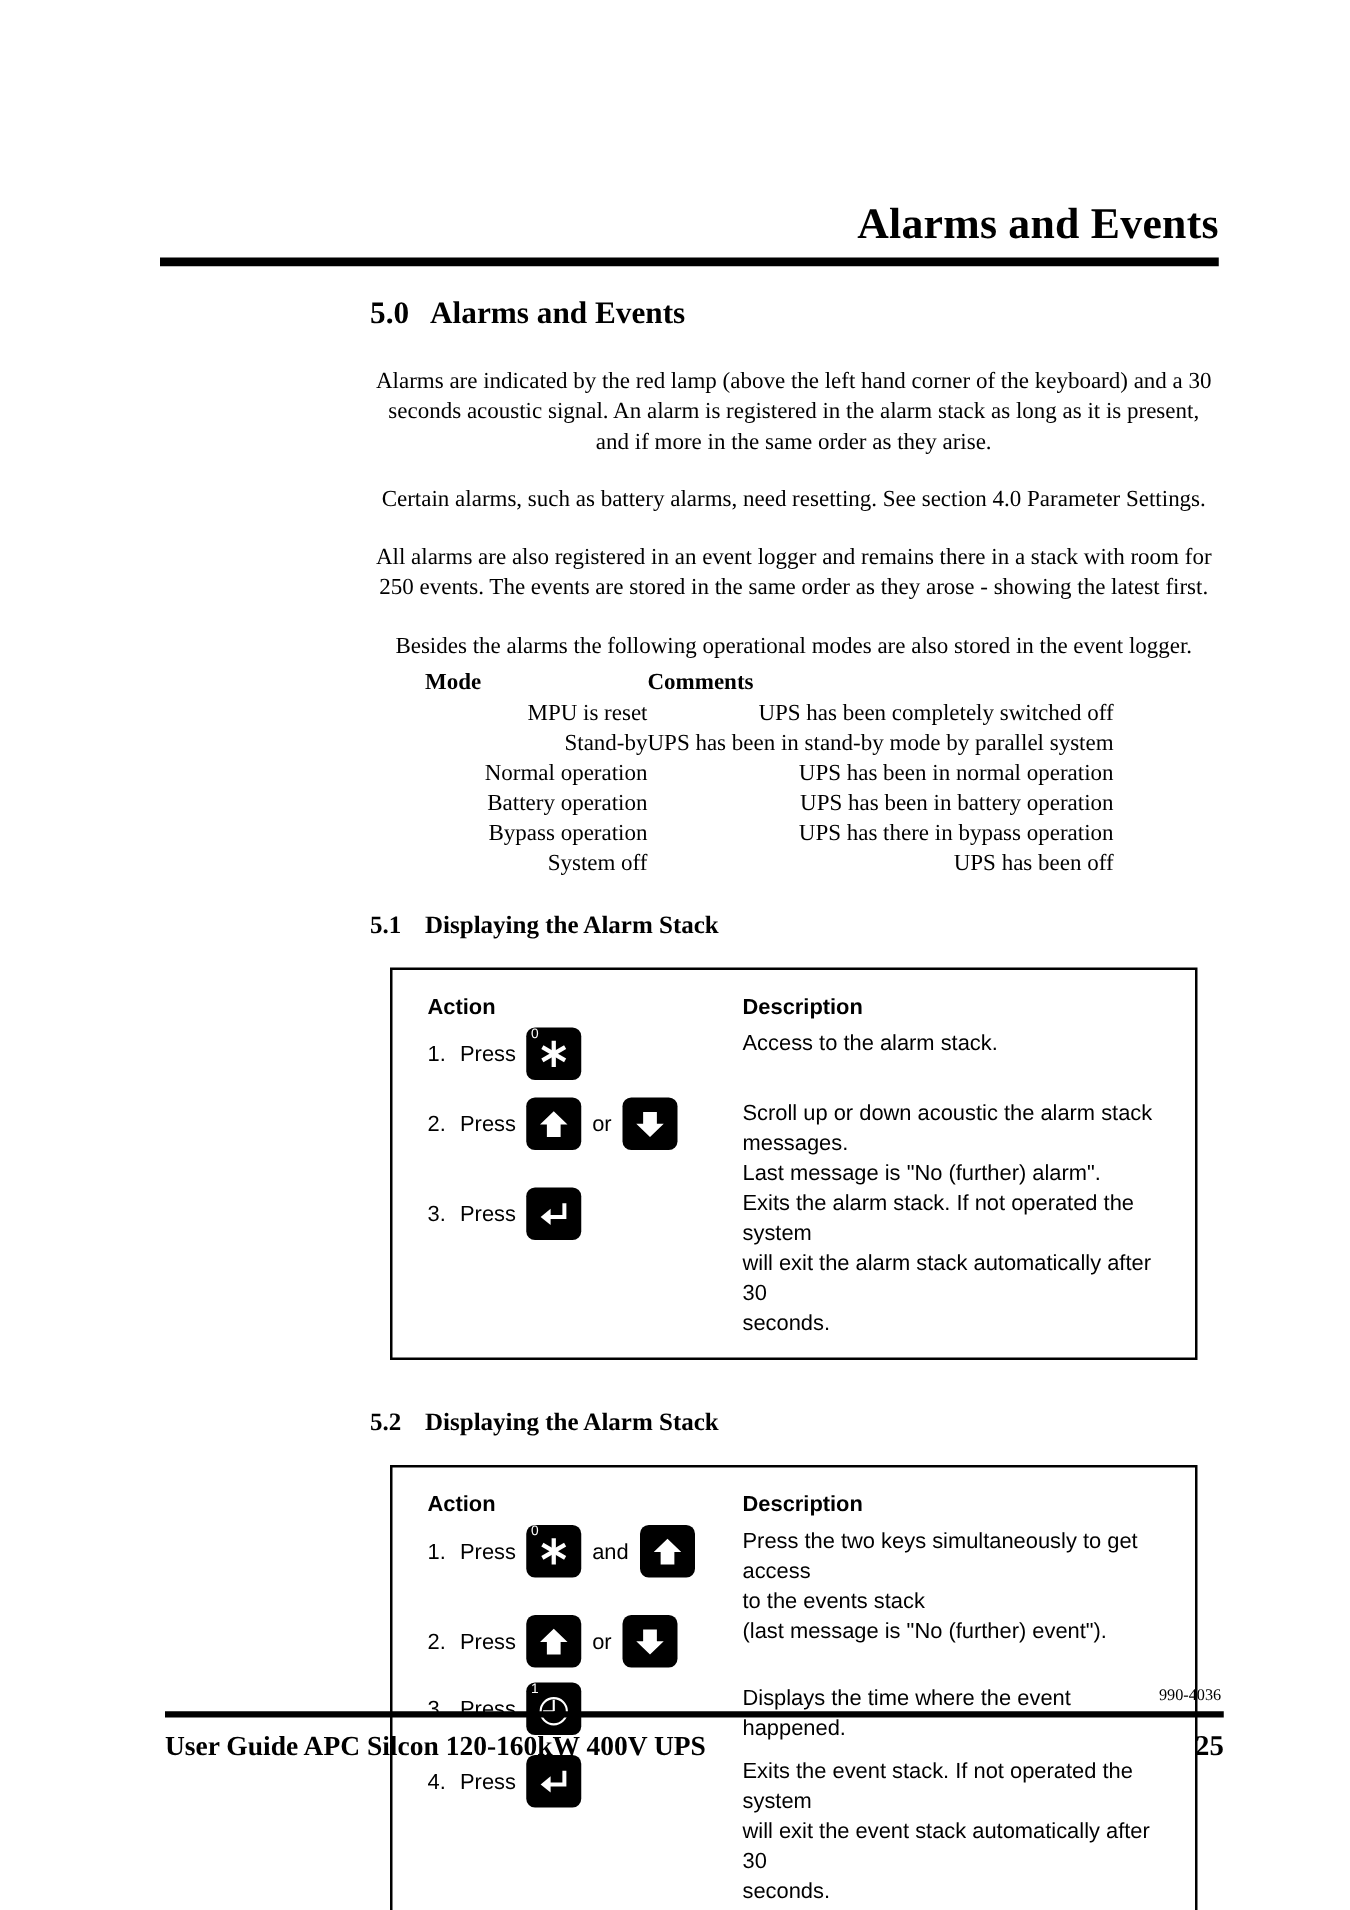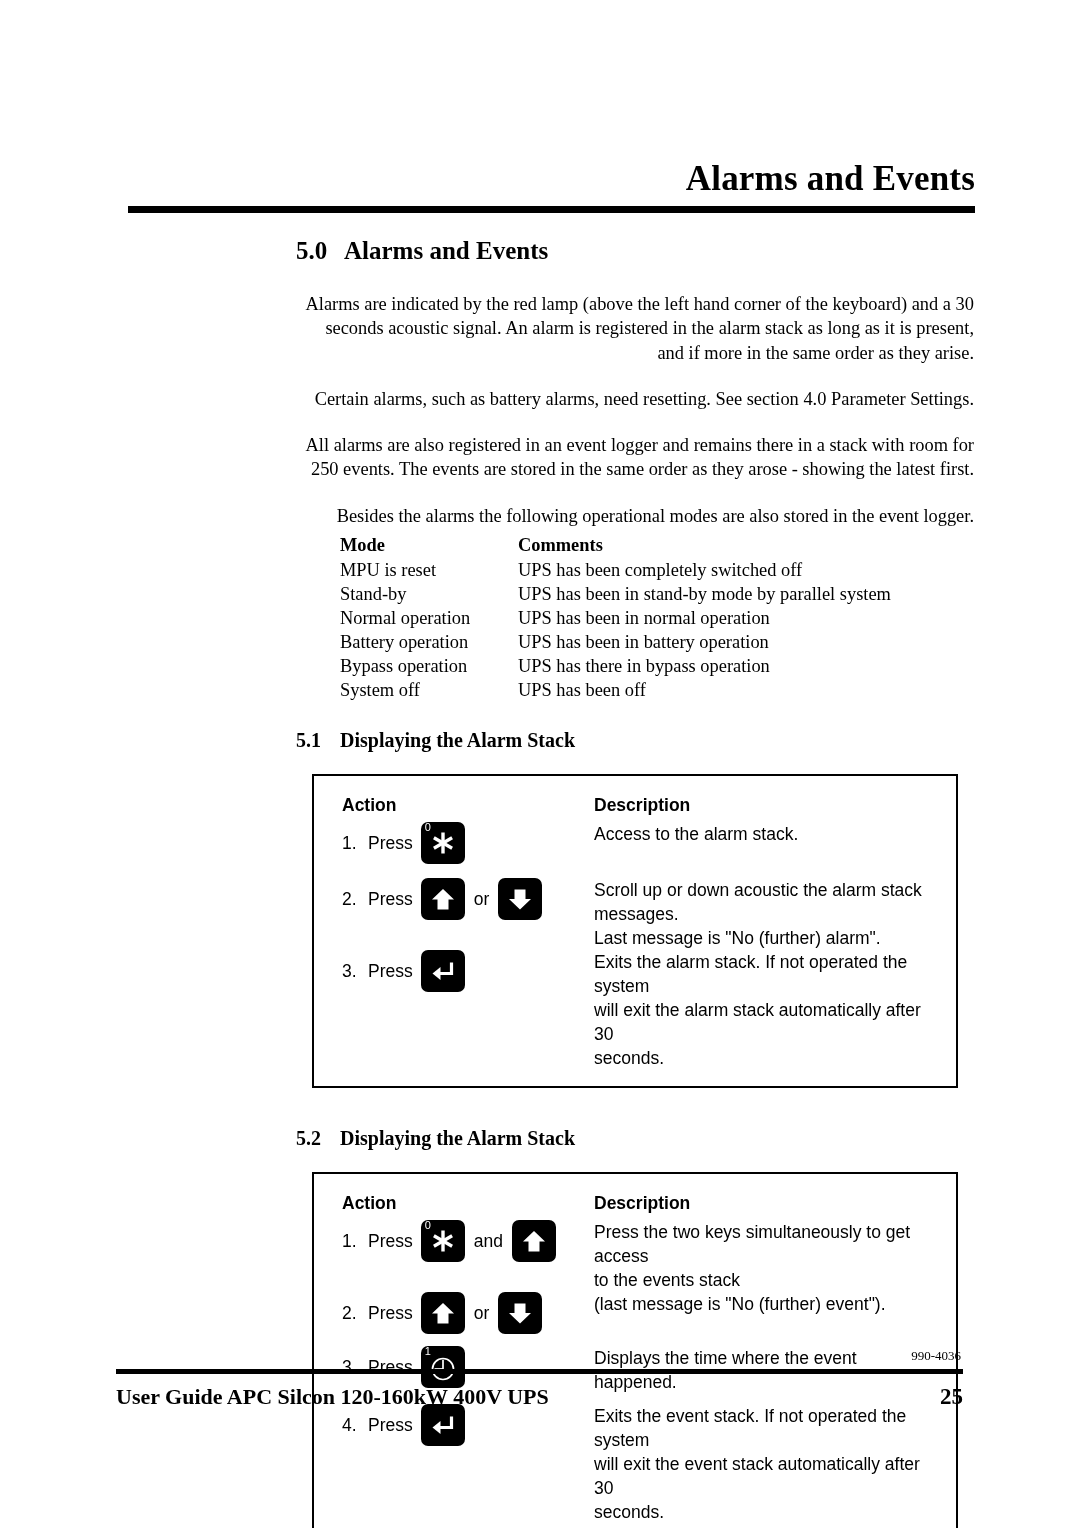--- a/index.html
+++ b/index.html
@@ -63,40 +63,40 @@
     white-space: pre;
   }
   .sub-num { display: inline-block; width: 44px; }
   .sec-num { display: inline-block; width: 48px; }
 
   p.body-text {
     font-family: "Liberation Serif", serif;
     font-size: 18.4px;
     line-height: 24.3px;
     margin: 0 0 22px 0;
-    text-align: right;
+    text-align: center;
     width: 678px;
   }
   p.body-text.last { margin-bottom: 5px; }
 
   
   table.mode-table {
     border-collapse: collapse;
     margin: 0 0 0 44px;
     font-family: "Liberation Serif", serif;
     font-size: 18.4px;
     line-height: 24px;
   }
   table.mode-table th {
     text-align: left;
     font-weight: bold;
     padding: 0 0 1px 0;
   }
   table.mode-table td {
-    text-align: left;
+    text-align: right;
     padding: 0;
     vertical-align: top;
   }
   table.mode-table .col-mode { width: 178px; }
 
   
   .proc-box {
     border: 2.5px solid #000000;
     margin: 22px 0 0 16px;
     width: 646px;
@@ -164,21 +164,21 @@
     inset: 0;
     display: flex;
     align-items: center;
     justify-content: center;
   }
   .key svg { display: block; }
 
   
   #page-footer {
     position: absolute;
-    left: 116px;
+    left: 132px;
     top: 1348px;
     width: 847px;
   }
   #page-footer .doc-code {
     text-align: right;
     font-family: "Liberation Serif", serif;
     font-size: 13px;
     line-height: 16px;
     padding-right: 2px;
   }

